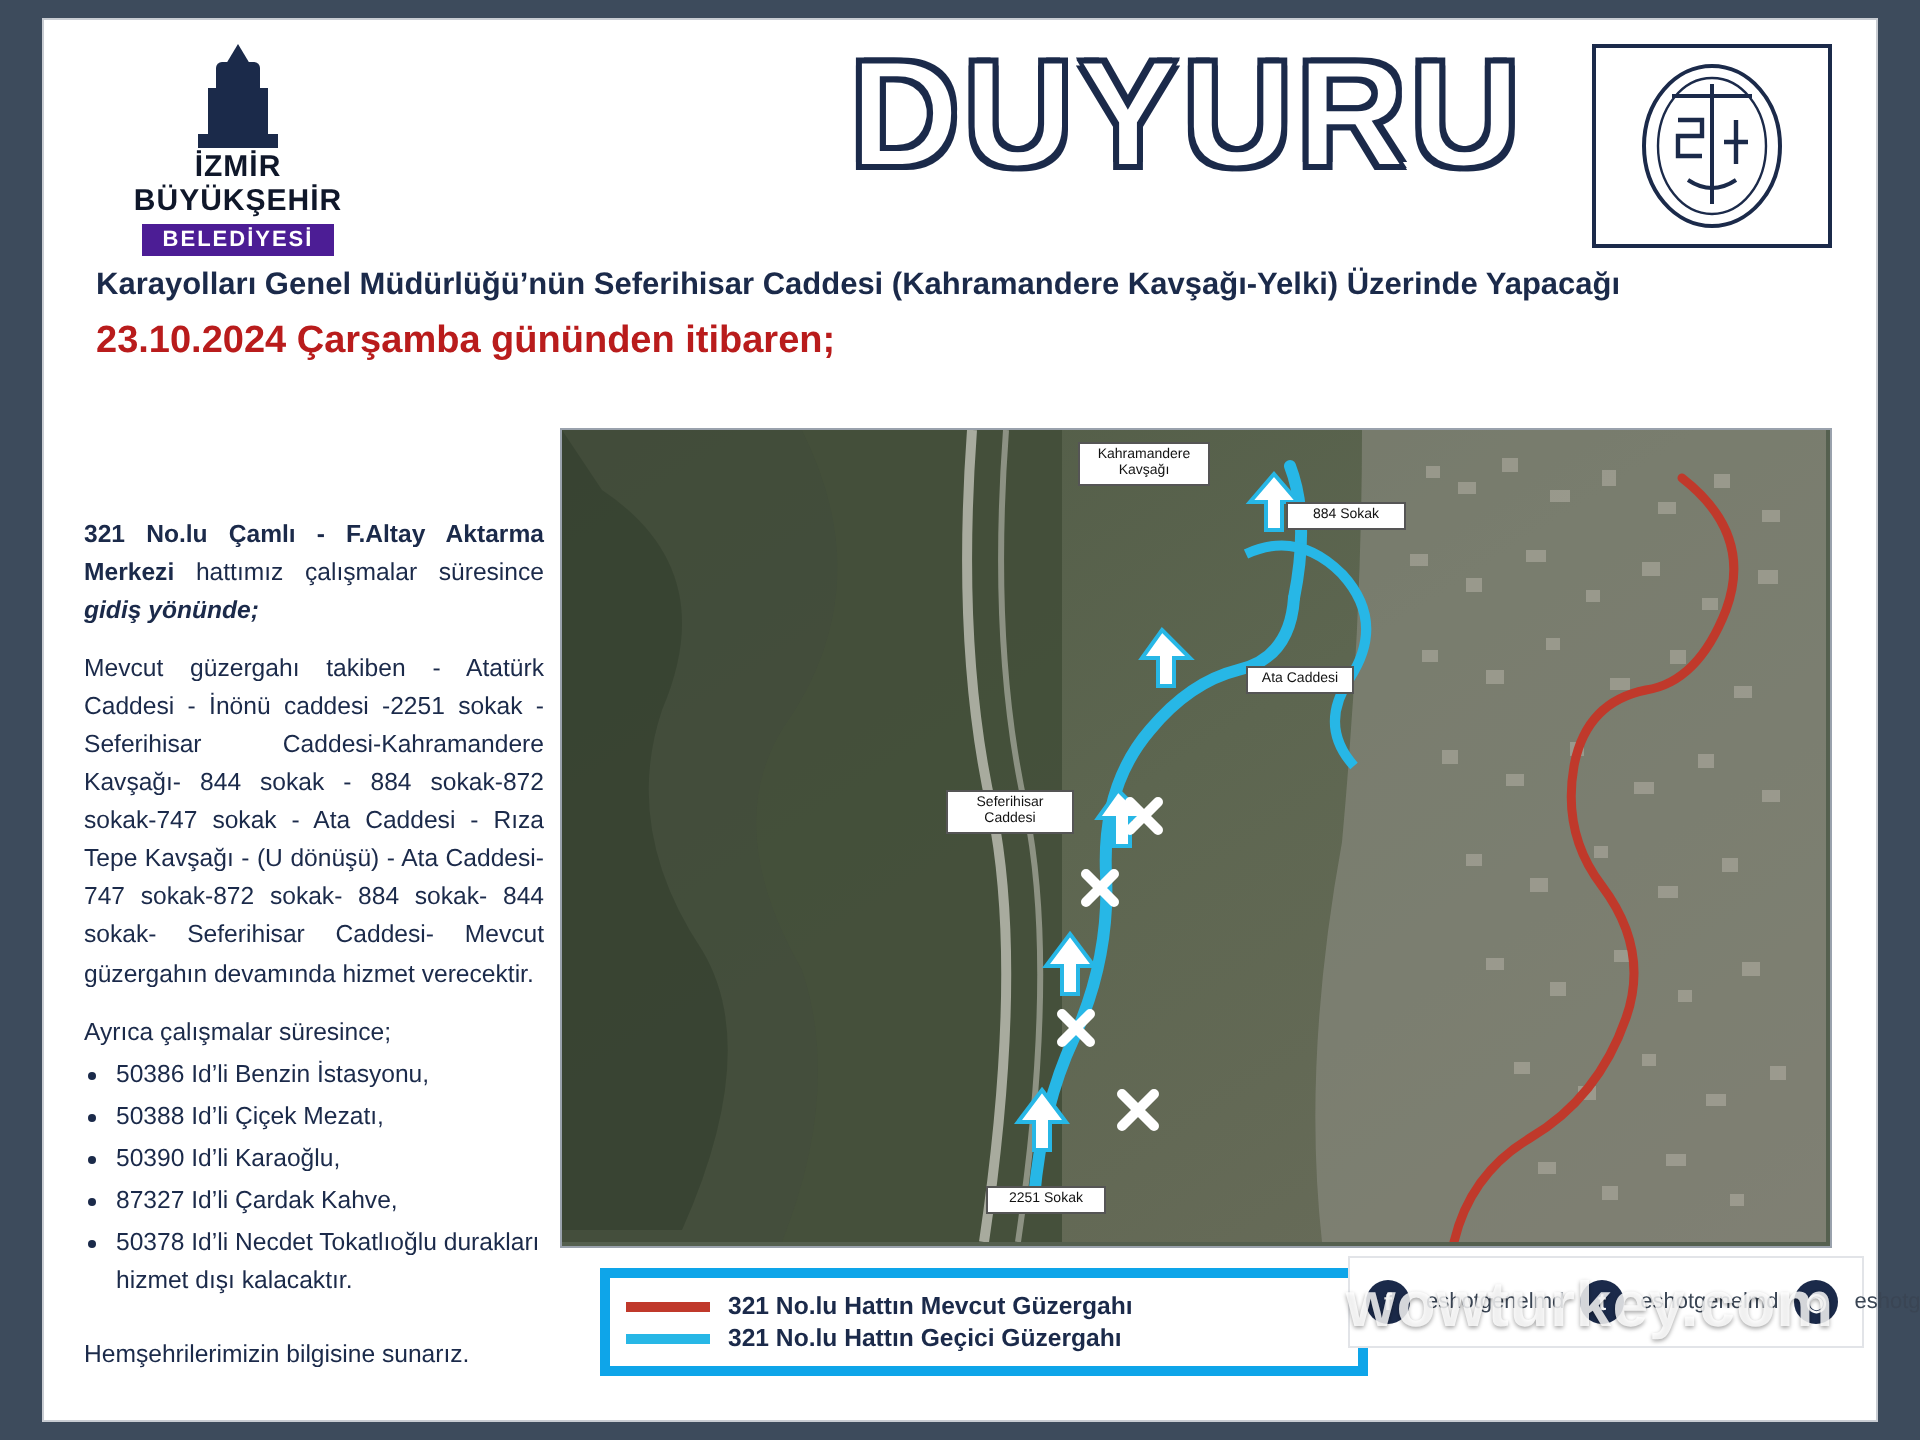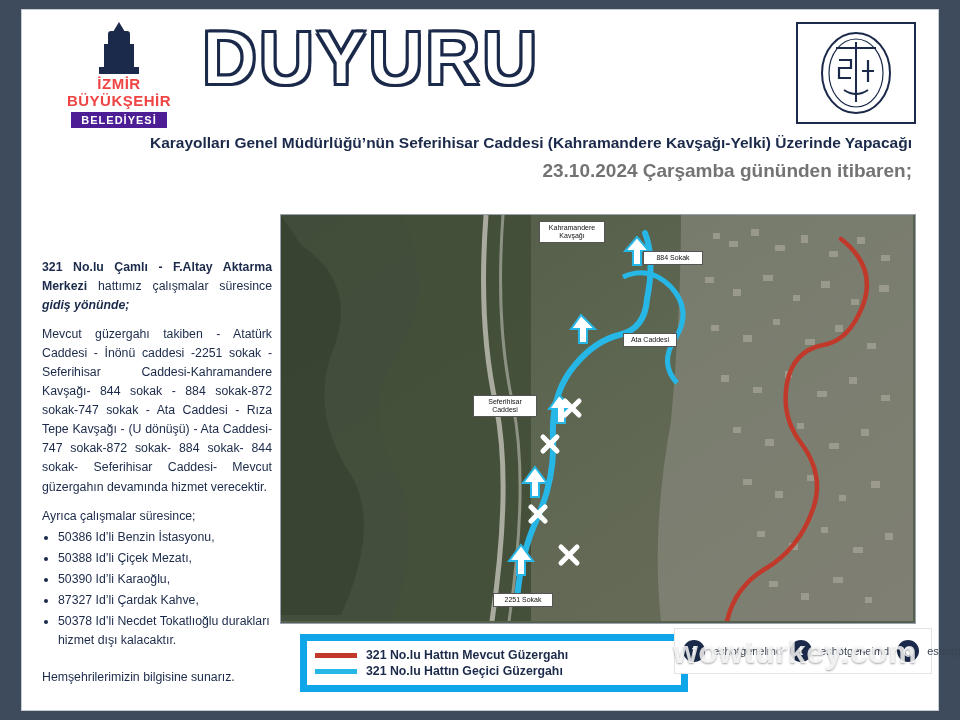--- a/index.html
+++ b/index.html
@@ -36,56 +36,56 @@
     position:absolute;left:12px;top:9px;width:22px;height:14px;background:#1b2a4a;
     border-radius:3px 3px 0 0;
   }
   .logo-left .tower .body{
     position:absolute;left:8px;top:22px;width:30px;height:24px;background:#1b2a4a;
   }
   .logo-left .tower .base{
     position:absolute;left:3px;top:45px;width:40px;height:7px;background:#1b2a4a;
   }
   .logo-left .l1,.logo-left .l2{
-    font-weight:bold;color:#ef4444;letter-spacing:.5px;line-height:1.1;
+    font-weight:bold;color:#0f172a;letter-spacing:.5px;line-height:1.1;
   }
   .logo-left .l1{font-size:15px;margin-top:3px;}
   .logo-left .l2{font-size:15px;}
   .logo-left .l3{
     margin-top:3px;background:#4c1d95;color:#ffffff;font-size:11px;font-weight:bold;
     padding:2px 10px;letter-spacing:1px;
   }
   .title{
     position:absolute;left:180px;top:4px;width:560px;
-    text-align:left;
+    text-align:right;
     font-family:"Liberation Sans", sans-serif;
     font-size:76px;font-weight:bold;color:#ffffff;
     -webkit-text-stroke:2px #1b2a4a;
     text-shadow:
       -2px -2px 0 #1b2a4a, 2px -2px 0 #1b2a4a,
       -2px  2px 0 #1b2a4a, 2px  2px 0 #1b2a4a;
     letter-spacing:2px;
     line-height:1.15;
   }
   .logo-right{
     position:absolute;right:22px;top:12px;width:116px;height:98px;
     border:2px solid #1b2a4a;
     display:flex;align-items:center;justify-content:center;
   }
   .logo-right svg{display:block;}
 
   
   .announce{
     margin:4px 26px 0 26px;
-    text-align:right;
+    text-align:left;
     color:#1b2a4a;
     font-size:15.5px;font-weight:bold;line-height:1.45;
   }
   .announce .date{
-    color:#737373;font-size:19px;font-weight:bold;
+    color:#b91c1c;font-size:19px;font-weight:bold;
     display:block;margin-top:3px;
   }
 
   
   .content{
     position:absolute;left:0;top:198px;right:0;bottom:0;
   }
   .left-col{
     position:absolute;left:20px;top:6px;width:230px;
     color:#1b2a4a;font-size:12.3px;line-height:1.55;text-align:justify;margin-top:44px;
@@ -102,21 +102,21 @@
     position:absolute;left:258px;top:6px;width:634px;height:408px;
     border:1px solid #9aa2ad;
     overflow:hidden;
     background:#55604f;
   }
   .map-wrap svg{display:block;}
 
   
   .legend{
     position:absolute;left:278px;top:426px;width:358px;
-    border:7px solid #0ea5e9;background:#ffffff;
+    border:5px solid #0ea5e9;background:#ffffff;
     padding:5px 8px;
   }
   .legend-row{display:flex;align-items:center;margin:2px 0;}
   .legend-swatch{width:42px;height:5px;margin-right:9px;flex:none;}
   .legend-label{font-size:12.3px;color:#1b2a4a;font-weight:bold;}
 
   
   .social{
     position:absolute;left:652px;top:420px;width:240px;height:44px;
     background:#ffffff;border:1px solid #e2e4e8;

